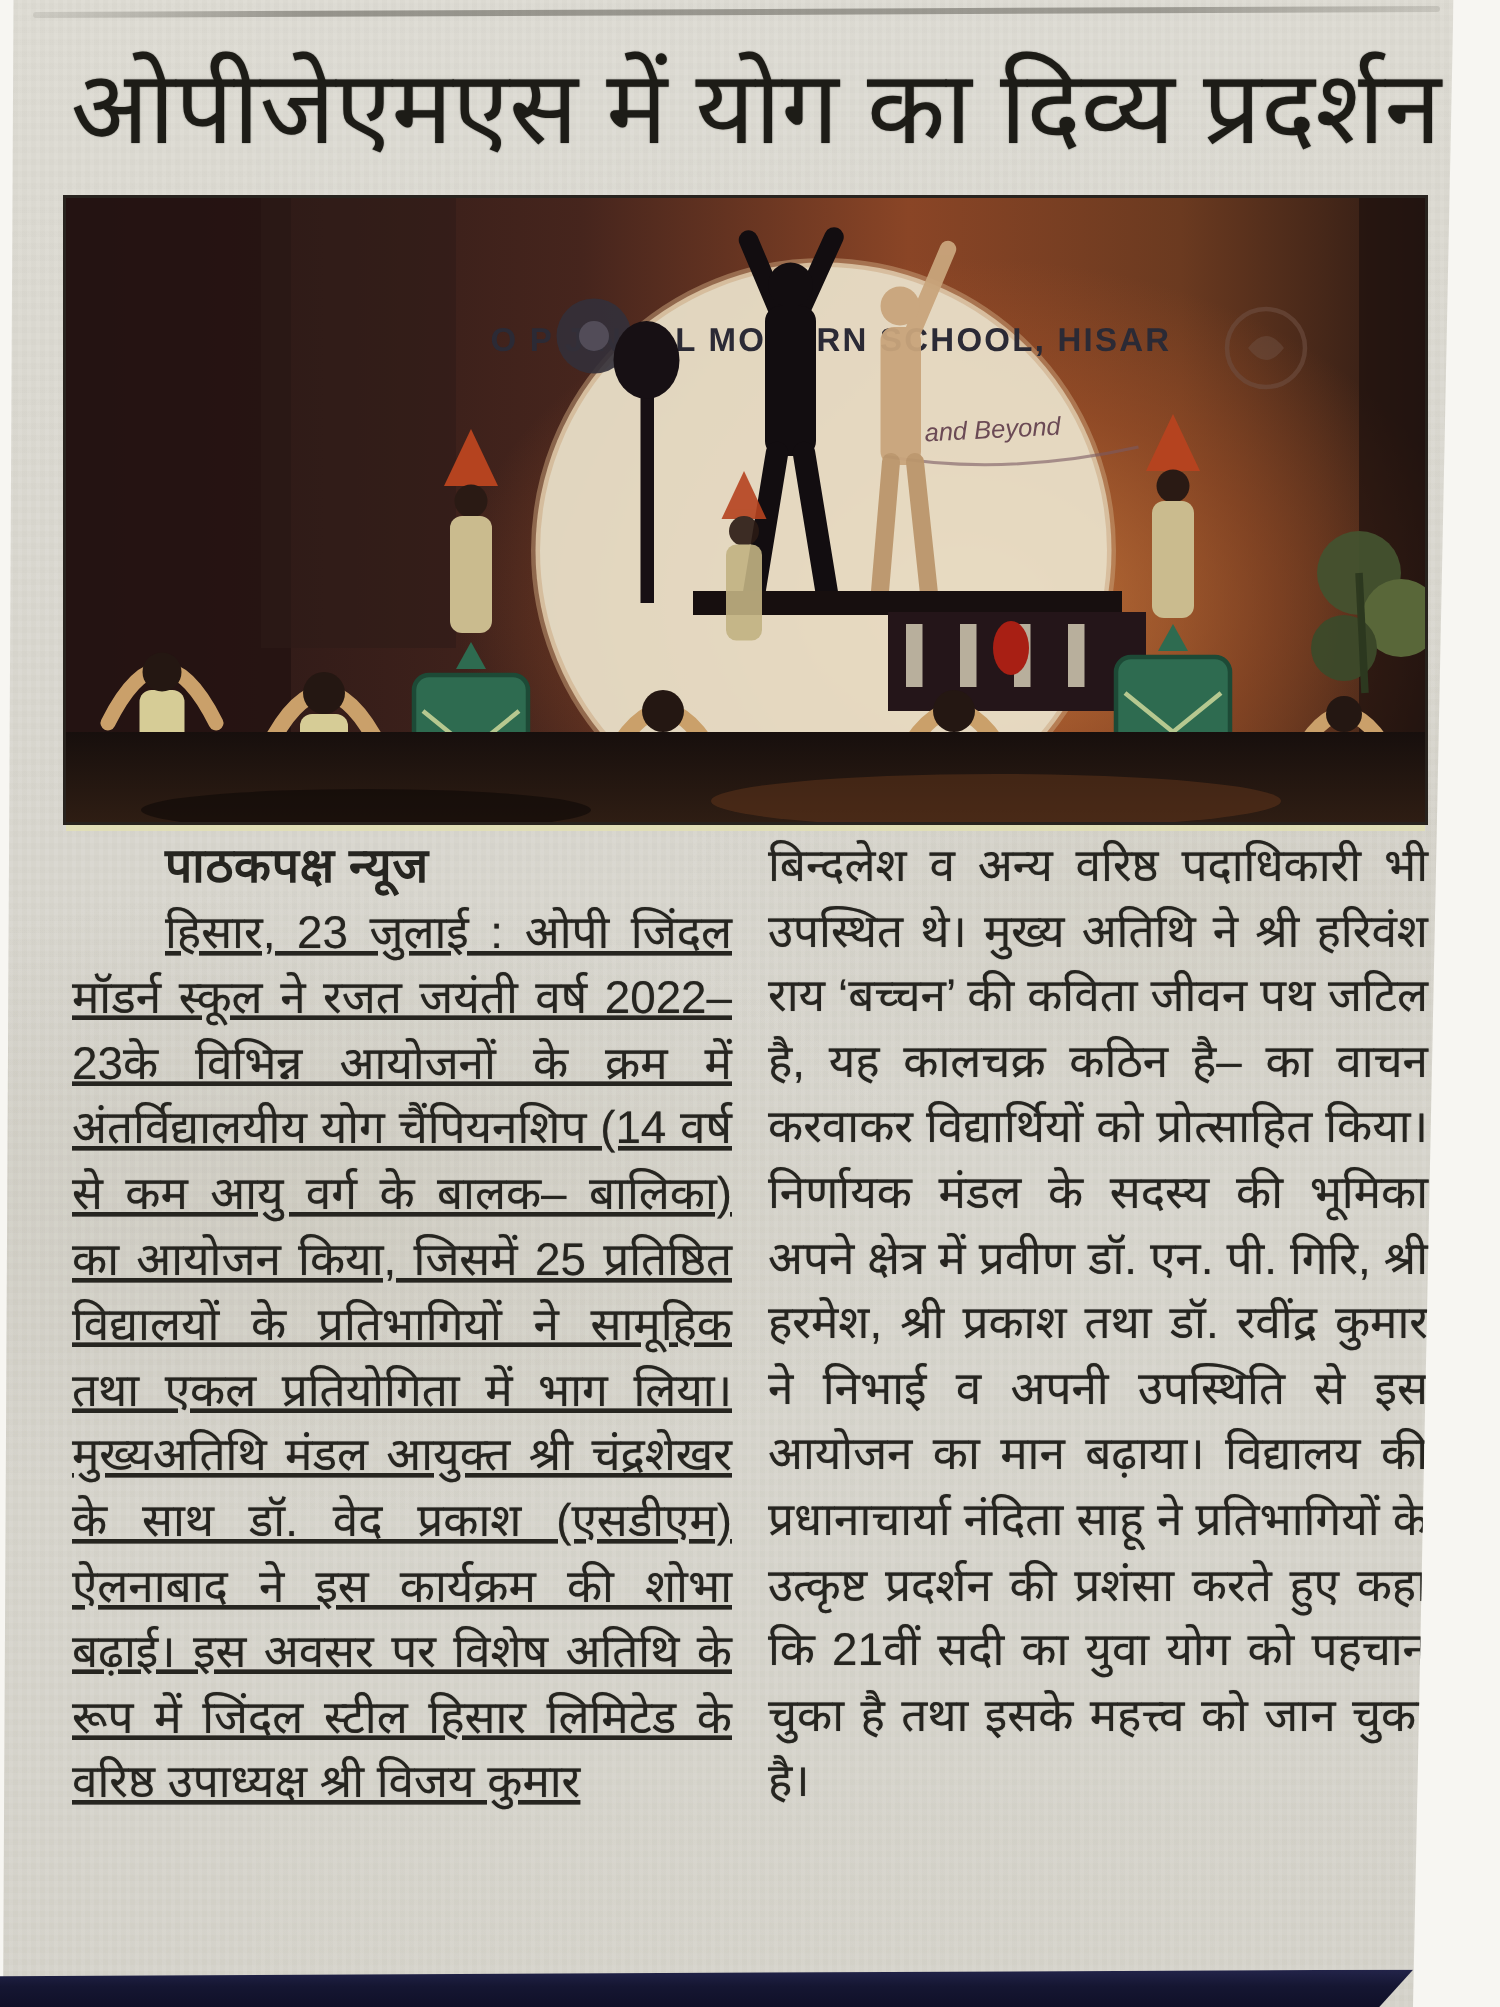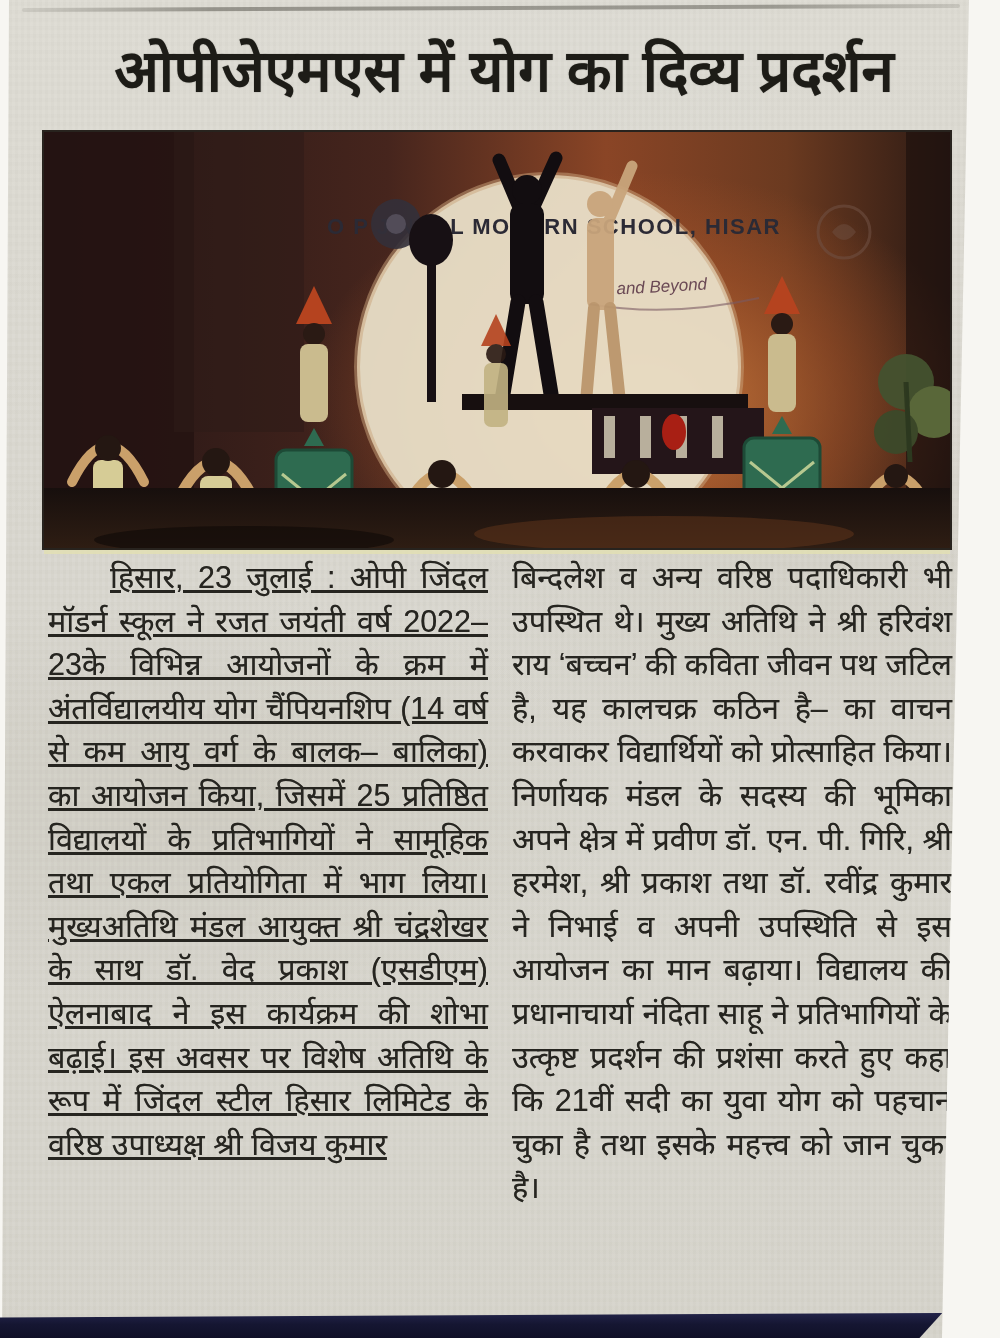--- a/index.html
+++ b/index.html
@@ -25,21 +25,21 @@
   }
   .top-edge-line{
     position:absolute;left:22px;top:6px;width:938px;height:4px;
     background:linear-gradient(90deg, rgba(110,108,100,.15), rgba(90,88,80,.55) 20%, rgba(90,88,80,.5) 80%, rgba(110,108,100,.2));
     transform:rotate(-0.25deg);border-radius:2px;
   }
   
   .headline{
     position:absolute;left:58px;top:16px;width:892px;height:104px;
     display:flex;align-items:center;justify-content:center;
-    font-size:58px;font-weight:bold;color:#1d1c17;
+    font-size:68px;font-weight:normal;color:#1d1c17;
     letter-spacing:0px;white-space:nowrap;
     text-shadow:0 0 1px rgba(29,28,23,.6);
   }
   
   .photo-frame{
     position:absolute;left:42px;top:130px;width:906px;height:416px;
     border:2px solid #28231e;box-sizing:content-box;
     box-shadow:0 6px 0 -2px rgba(226,224,178,.8);
     background:#2a1a16;
   }
@@ -207,20 +207,21 @@
       </g>
 
       <rect x="0" y="356" width="906" height="60" fill="url(#floor)"></rect>
       <ellipse cx="620" cy="402" rx="190" ry="18" fill="#6a3a1c" opacity=".45"></ellipse>
       <ellipse cx="200" cy="408" rx="150" ry="14" fill="#0d0807" opacity=".6"></ellipse>
     </svg>
   </div>
 
   <div class="columns">
     <div class="col left">
+      <div class="byline">पाठकपक्ष न्यूज</div>
       <p class="bodytext">हिसार, 23 जुलाई : ओपी जिंदल मॉडर्न स्कूल ने रजत जयंती वर्ष 2022–23के विभिन्न आयोजनों के क्रम में अंतर्विद्यालयीय योग चैंपियनशिप (14 वर्ष से कम आयु वर्ग के बालक– बालिका) का आयोजन किया, जिसमें 25 प्रतिष्ठित विद्यालयों के प्रतिभागियों ने सामूहिक तथा एकल प्रतियोगिता में भाग लिया। मुख्यअतिथि मंडल आयुक्त श्री चंद्रशेखर के साथ डॉ. वेद प्रकाश (एसडीएम) ऐलनाबाद ने इस कार्यक्रम की शोभा बढ़ाई। इस अवसर पर विशेष अतिथि के रूप में जिंदल स्टील हिसार लिमिटेड के वरिष्ठ उपाध्यक्ष श्री विजय कुमार</p>
     </div>
     <div class="col right">
       <p class="bodytext">बिन्दलेश व अन्य वरिष्ठ पदाधिकारी भी उपस्थित थे। मुख्य अतिथि ने श्री हरिवंश राय ‘बच्चन’ की कविता जीवन पथ जटिल है, यह कालचक्र कठिन है– का वाचन करवाकर विद्यार्थियों को प्रोत्साहित किया। निर्णायक मंडल के सदस्य की भूमिका अपने क्षेत्र में प्रवीण डॉ. एन. पी. गिरि, श्री हरमेश, श्री प्रकाश तथा डॉ. रवींद्र कुमार ने निभाई व अपनी उपस्थिति से इस आयोजन का मान बढ़ाया। विद्यालय की प्रधानाचार्या नंदिता साहू ने प्रतिभागियों के उत्कृष्ट प्रदर्शन की प्रशंसा करते हुए कहा कि 21वीं सदी का युवा योग को पहचान चुका है तथा इसके महत्त्व को जान चुका है।</p>
     </div>
   </div>
 </div>
 
 <div class="bottom-band"></div>
 

